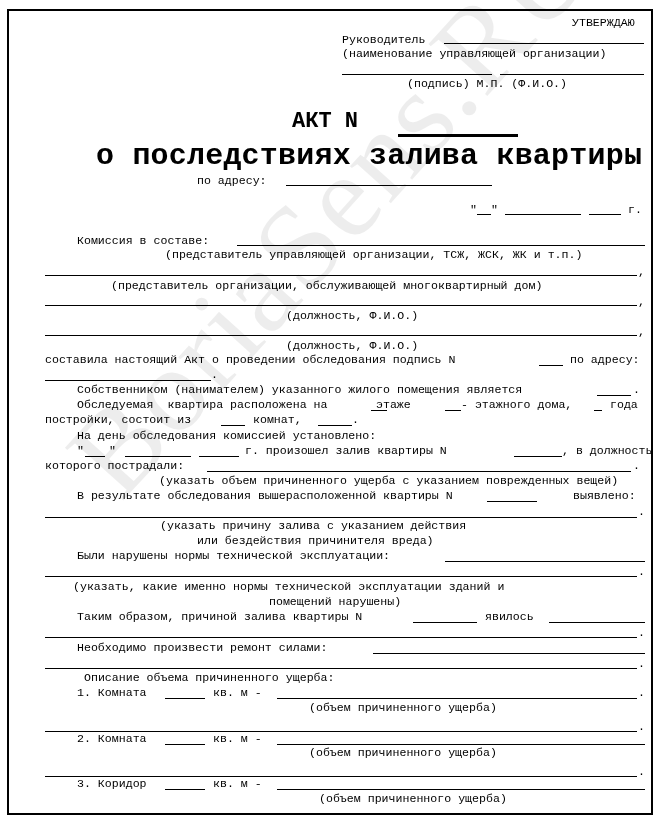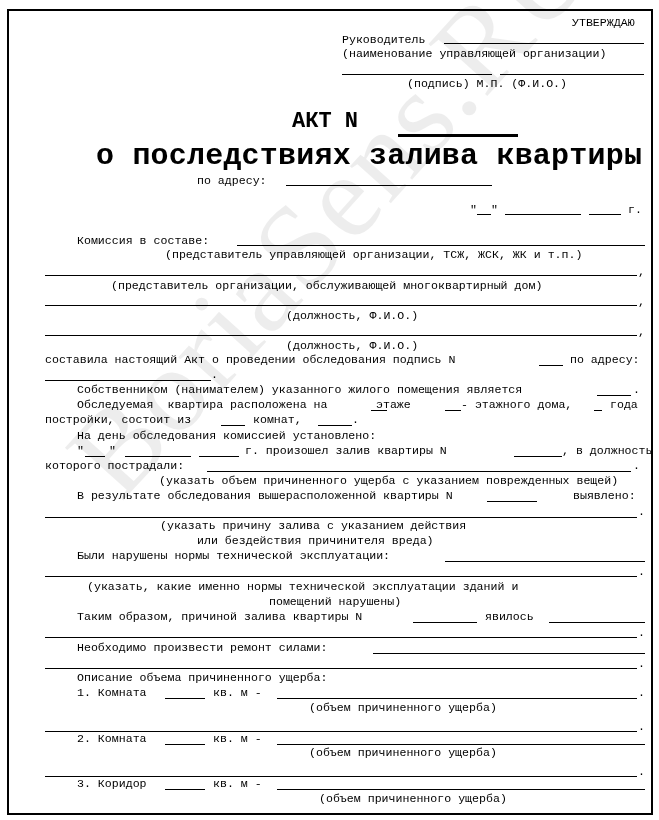--- a/index.html
+++ b/index.html
@@ -103,36 +103,36 @@
 <span class="t" style="left:573px;top:489px;">выявлено:</span>
 <div class="ln" style="left:45px;top:517px;width:592px;"></div>
 <span class="t" style="left:638px;top:505px;">.</span>
 <span class="t" style="left:160px;top:519px;">(указать причину залива с указанием действия</span>
 <span class="t" style="left:197px;top:534px;">или бездействия причинителя вреда)</span>
 
 <span class="t" style="left:77px;top:549px;">Были нарушены нормы технической эксплуатации:</span>
 <div class="ln" style="left:445px;top:561px;width:200px;"></div>
 <div class="ln" style="left:45px;top:576px;width:592px;"></div>
 <span class="t" style="left:638px;top:565px;">.</span>
-<span class="t" style="left:87px;top:580px;">(указать, какие именно нормы технической эксплуатации зданий и</span>
+<span class="t" style="left:73px;top:580px;">(указать, какие именно нормы технической эксплуатации зданий и</span>
 <span class="t" style="left:269px;top:595px;">помещений нарушены)</span>
 
 <span class="t" style="left:77px;top:610px;">Таким образом, причиной залива квартиры N</span>
 <div class="ln" style="left:413px;top:622px;width:64px;"></div>
 <span class="t" style="left:485px;top:610px;">явилось</span>
 <div class="ln" style="left:549px;top:622px;width:96px;"></div>
 <div class="ln" style="left:45px;top:637px;width:592px;"></div>
 <span class="t" style="left:638px;top:626px;">.</span>
 
 <span class="t" style="left:77px;top:641px;">Необходимо произвести ремонт силами:</span>
 <div class="ln" style="left:373px;top:653px;width:272px;"></div>
 <div class="ln" style="left:45px;top:668px;width:592px;"></div>
 <span class="t" style="left:638px;top:657px;">.</span>
 
-<span class="t" style="left:77px;top:671px;">Описание объема причиненного ущерба:</span>
+<span class="t" style="left:84px;top:671px;">Описание объема причиненного ущерба:</span>
 
 <span class="t" style="left:77px;top:686px;">1. Комната</span>
 <div class="ln" style="left:165px;top:698px;width:40px;"></div>
 <span class="t" style="left:213px;top:686px;">кв. м -</span>
 <div class="ln" style="left:277px;top:698px;width:360px;"></div>
 <span class="t" style="left:638px;top:686px;">.</span>
 <span class="t" style="left:309px;top:701px;">(объем причиненного ущерба)</span>
 <div class="ln" style="left:45px;top:731px;width:592px;"></div>
 <span class="t" style="left:638px;top:720px;">.</span>
 

